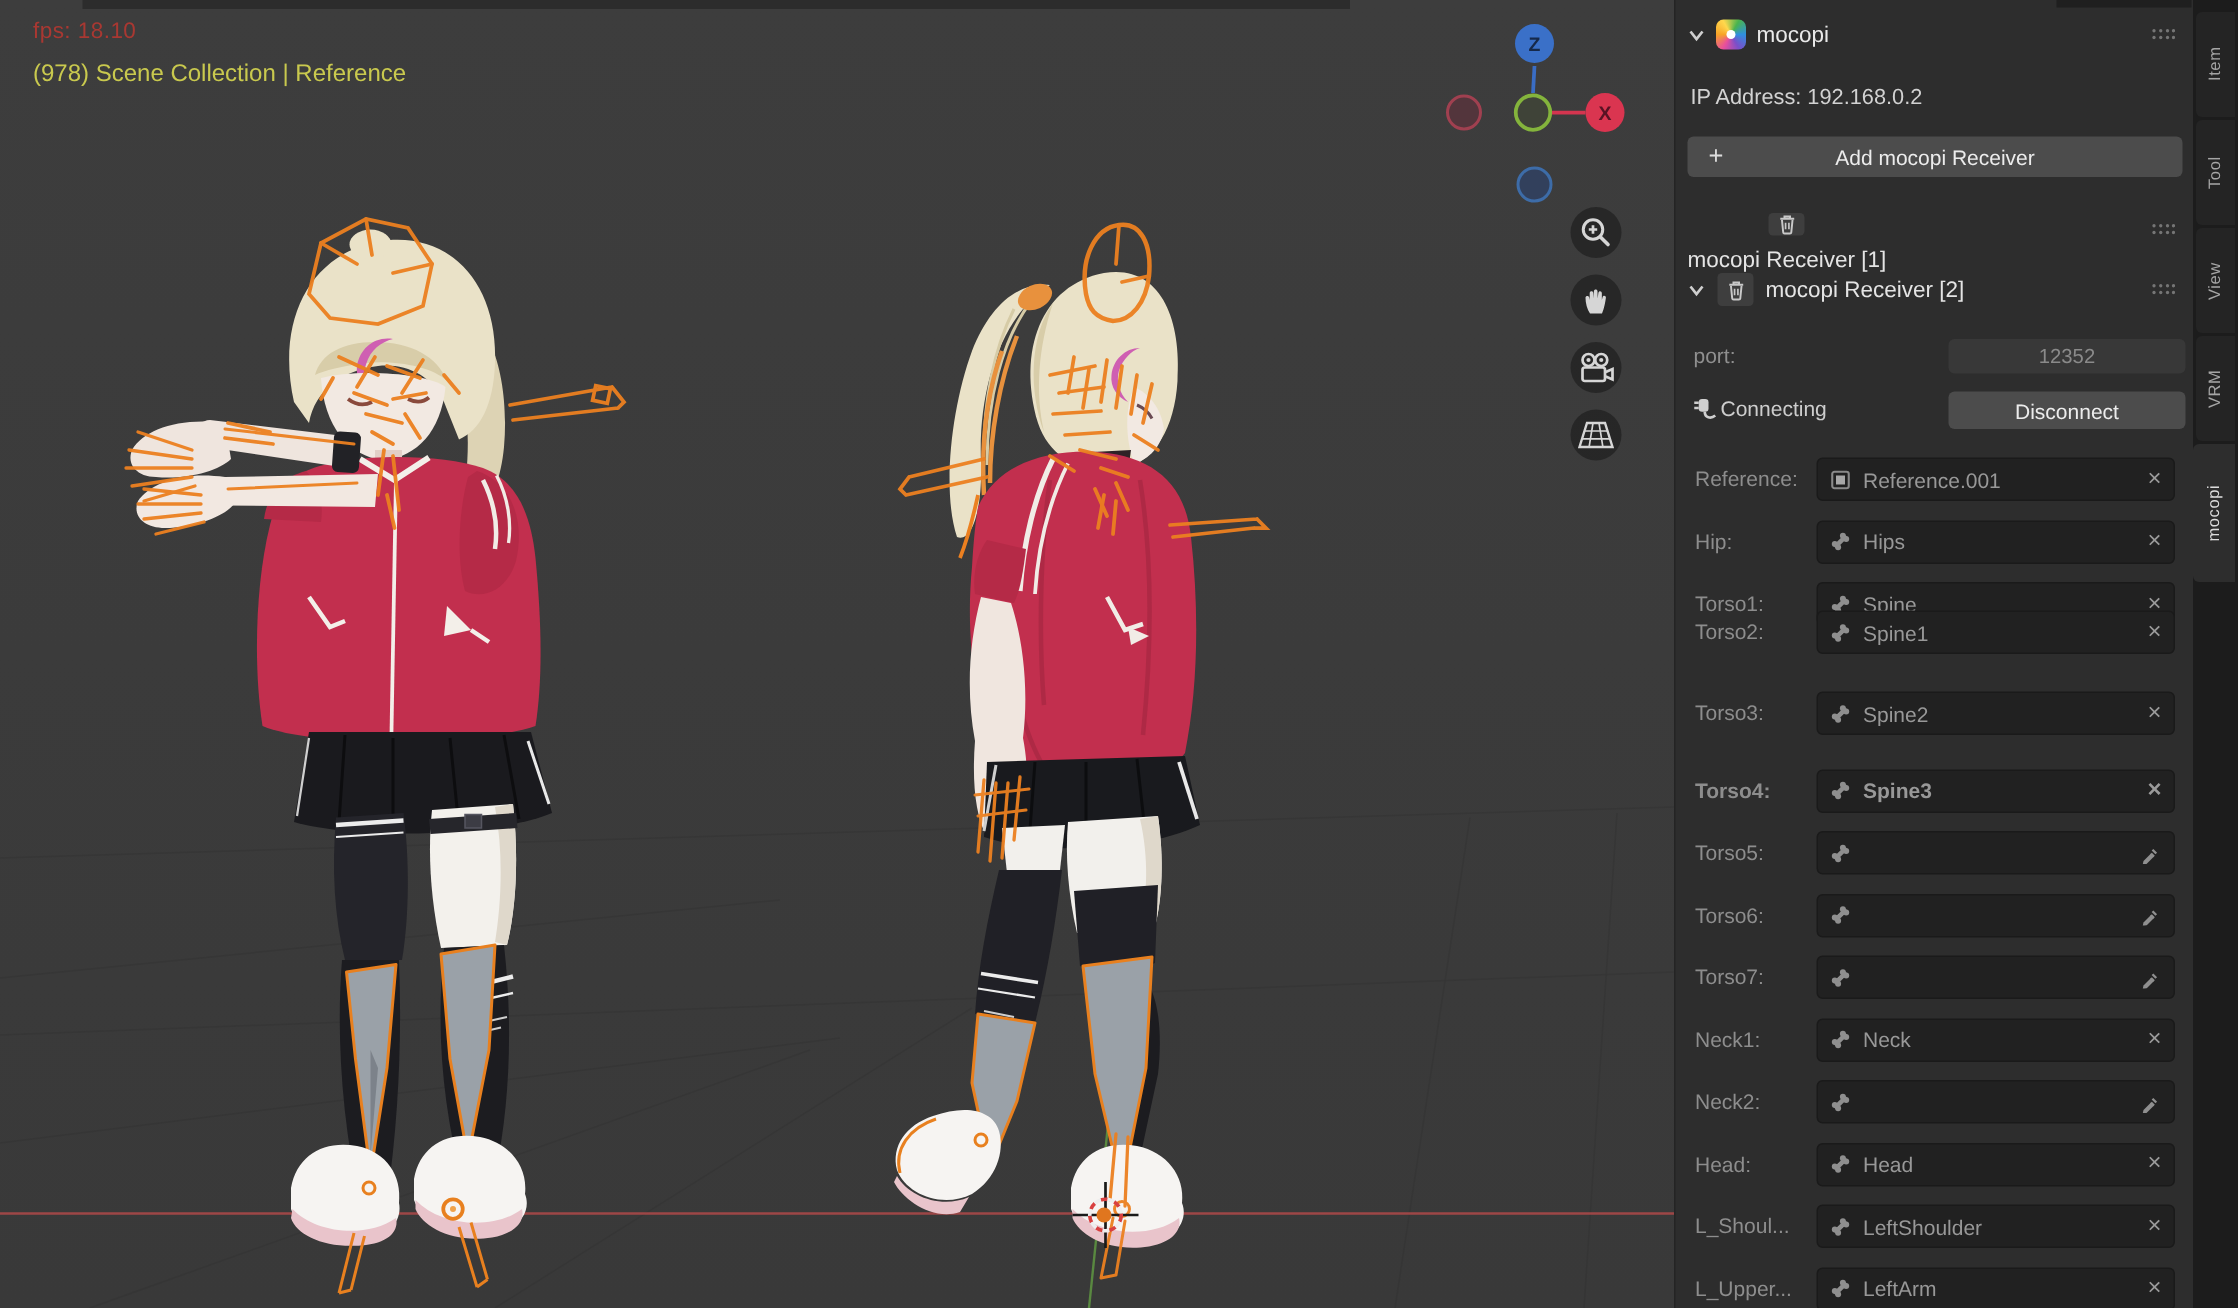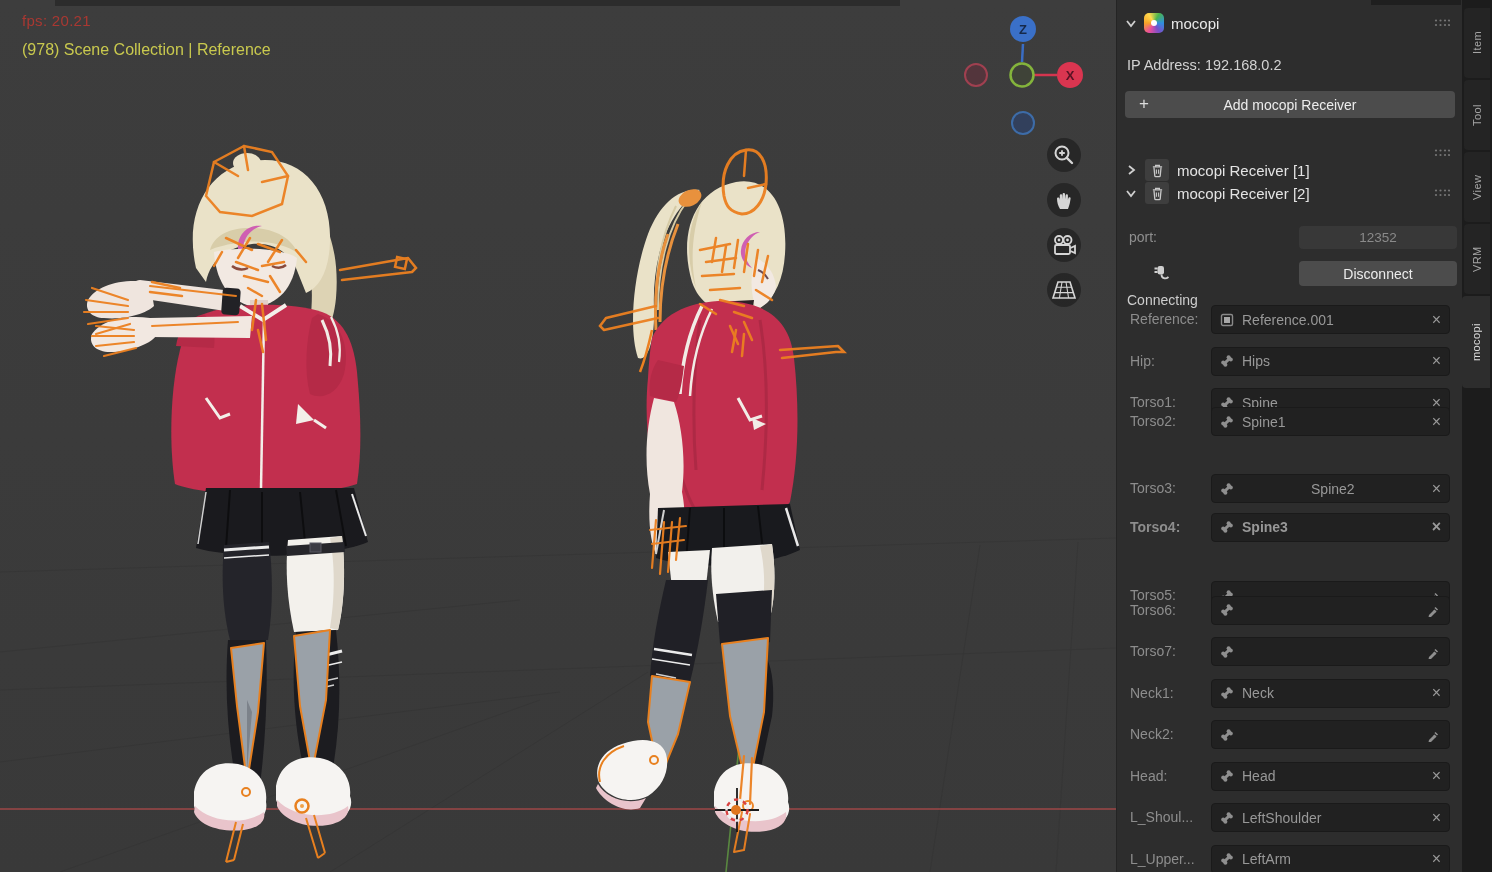--- a/index.html
+++ b/index.html
@@ -226,21 +226,21 @@
       </g>
 
       <g>
         <path d="M737,788 L737,832 M715,810 L759,810" stroke="#1a1a1a" stroke-width="1.8"></path>
         <circle cx="736" cy="810" r="5" fill="#e0761f"></circle>
         <circle cx="737" cy="810" r="10.5" fill="none" stroke="#d84040" stroke-width="2.4" stroke-dasharray="4.6 4.6"></circle>
         <circle cx="737" cy="810" r="10.5" fill="none" stroke="#eeeeee" stroke-width="2.4" stroke-dasharray="4.6 4.6" stroke-dashoffset="4.6"></circle>
       </g>
     </svg>
 
-    <div class="ov-fps">fps: 20.21</div>
+    <div class="ov-fps">fps: 18.10</div>
     <div class="ov-scene">(978) Scene Collection | Reference</div>
     <div class="shadeA"></div>
 
     <svg class="gizmo" width="145" height="145" viewBox="0 0 145 145">
       <line x1="72" y1="60" x2="73" y2="42" stroke="#3a6dc4" stroke-width="2.5"></line>
       <line x1="84" y1="73" x2="107" y2="73" stroke="#d4354f" stroke-width="2.5"></line>
       <circle cx="73" cy="27" r="13" fill="#3a70c8"></circle>
       <text x="73" y="32" text-anchor="middle" font-size="13" font-weight="bold" fill="#16294a" font-family="Liberation Sans, sans-serif">Z</text>
       <circle cx="120" cy="73" r="13" fill="#da3550"></circle>
       <text x="120" y="78" text-anchor="middle" font-size="13" font-weight="bold" fill="#581224" font-family="Liberation Sans, sans-serif">X</text>
@@ -306,21 +306,21 @@
         </g>
     </svg>
 
     <div class="p-row ip">IP Address: 192.168.0.2</div>
 
     <div class="btn add-btn">
       <span class="plus">+</span>
       <span>Add mocopi Receiver</span>
     </div>
 
-    <div class="p-row recv" style="top:158px;">
+    <div class="p-row recv" style="top:134px;flex-direction:column;">
       <svg width="12" height="12" viewBox="0 0 12 12">
         <polyline points="4,2 9,6 4,10" fill="none" stroke="#cfcfcf" stroke-width="1.8"></polyline>
       </svg>
       <span class="trash-btn">
         <svg width="13" height="15" viewBox="0 0 14 16">
           <path d="M2,4 h10 M5,4 V2.5 h4 V4" fill="none" stroke="#c9c9c9" stroke-width="1.4"></path>
           <path d="M3.2,4.8 l0.9,9 a1,1 0 0 0 1,0.9 h3.8 a1,1 0 0 0 1,-0.9 l0.9,-9" fill="none" stroke="#c9c9c9" stroke-width="1.4"></path>
           <path d="M5.8,7 v4.5 M8.2,7 v4.5" stroke="#c9c9c9" stroke-width="1.2"></path>
         </svg>
       </span>
@@ -361,21 +361,21 @@
           <circle cx="2" cy="7" r="1.1"></circle>
           <circle cx="6.5" cy="7" r="1.1"></circle>
           <circle cx="11" cy="7" r="1.1"></circle>
           <circle cx="15" cy="7" r="1.1"></circle>
         </g>
     </svg>
 
     <div class="p-row lab" style="left:12px;top:229px;">port:</div>
     <div class="port-field">12352</div>
 
-    <div class="p-row" style="left:10px;top:262px;gap:10px;flex-direction:column;">
+    <div class="p-row" style="left:10px;top:262px;">
       <svg width="20" height="20" viewBox="0 0 20 20">
         <path d="M2.5,6.5 h3 M2.5,10 h3" stroke="#cfcfcf" stroke-width="1.8"></path>
         <rect x="5.5" y="4" width="6.5" height="8.5" rx="2.2" fill="#cfcfcf"></rect>
         <path d="M9.5,12.5 C9.5,16.5 13.5,17.5 16.5,15" stroke="#cfcfcf" stroke-width="1.8" fill="none"></path>
       </svg>
       <span class="status-txt">Connecting</span>
     </div>
     <div class="btn disc-btn">Disconnect</div>
 
     <div id="bone-rows">
@@ -431,21 +431,21 @@
                 <circle cx="3.2" cy="8.6" r="2"></circle>
                 <circle cx="5.4" cy="10.8" r="2"></circle>
                 <circle cx="8.6" cy="3.2" r="2"></circle>
                 <circle cx="10.8" cy="5.4" r="2"></circle>
               </g>
             </svg>
             <span class="val">Spine1</span>
             <span class="x">×</span>
           </div>
         </div>
-        <div class="bone-row" style="top: 474px; text-align: center;">
+        <div class="bone-row" style="top: 461px;">
           <span class="bl">Torso3:</span>
           <div class="bone-field">
             <svg width="14" height="14" viewBox="0 0 14 14">
               <path d="M4.2,9.8 L9.8,4.2" stroke="#8f8f8f" stroke-width="3" stroke-linecap="round"></path>
               <g fill="#8f8f8f">
                 <circle cx="3.2" cy="8.6" r="2"></circle>
                 <circle cx="5.4" cy="10.8" r="2"></circle>
                 <circle cx="8.6" cy="3.2" r="2"></circle>
                 <circle cx="10.8" cy="5.4" r="2"></circle>
               </g>
@@ -463,21 +463,21 @@
                 <circle cx="3.2" cy="8.6" r="2"></circle>
                 <circle cx="5.4" cy="10.8" r="2"></circle>
                 <circle cx="8.6" cy="3.2" r="2"></circle>
                 <circle cx="10.8" cy="5.4" r="2"></circle>
               </g>
             </svg>
             <span class="val">Spine3</span>
             <span class="x">×</span>
           </div>
         </div>
-        <div class="bone-row" style="top: 581px;">
+        <div class="bone-row" style="top: 554px;">
           <span class="bl">Torso5:</span>
           <div class="bone-field">
             <svg width="14" height="14" viewBox="0 0 14 14">
               <path d="M4.2,9.8 L9.8,4.2" stroke="#8f8f8f" stroke-width="3" stroke-linecap="round"></path>
               <g fill="#8f8f8f">
                 <circle cx="3.2" cy="8.6" r="2"></circle>
                 <circle cx="5.4" cy="10.8" r="2"></circle>
                 <circle cx="8.6" cy="3.2" r="2"></circle>
                 <circle cx="10.8" cy="5.4" r="2"></circle>
               </g>

